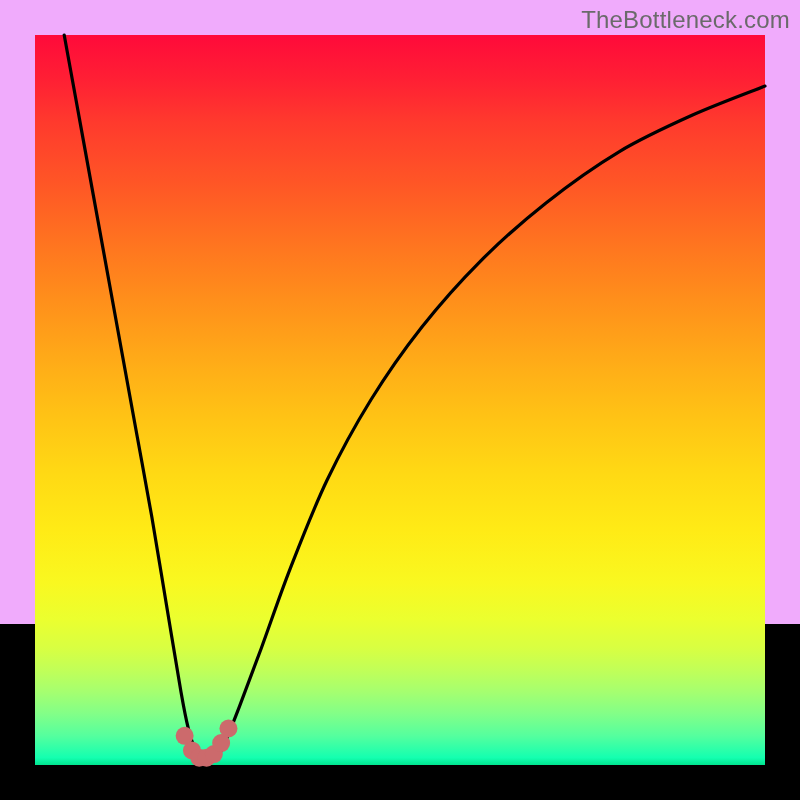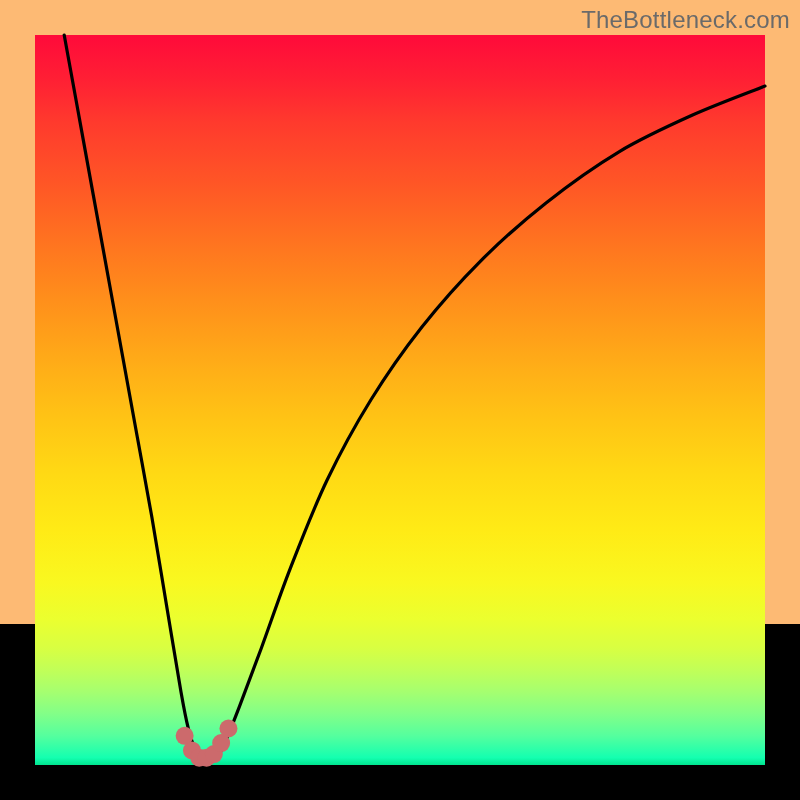--- a/index.html
+++ b/index.html
@@ -8,21 +8,21 @@
     width: 800px;
     height: 800px;
     overflow: hidden;
     font-family: Arial, Helvetica, sans-serif;
     background: #000;
   }
   .frame {
     position: relative;
     width: 800px;
     height: 624px;
-    background: #fdba74;
+    background: #f0abfc;
   }
   .plot-area {
     position: absolute;
     left: 35px;
     top: 35px;
     width: 730px;
     height: 730px;
     background: linear-gradient(to bottom,
       #ff0a3a 0%,
       #ff1f34 6%,

